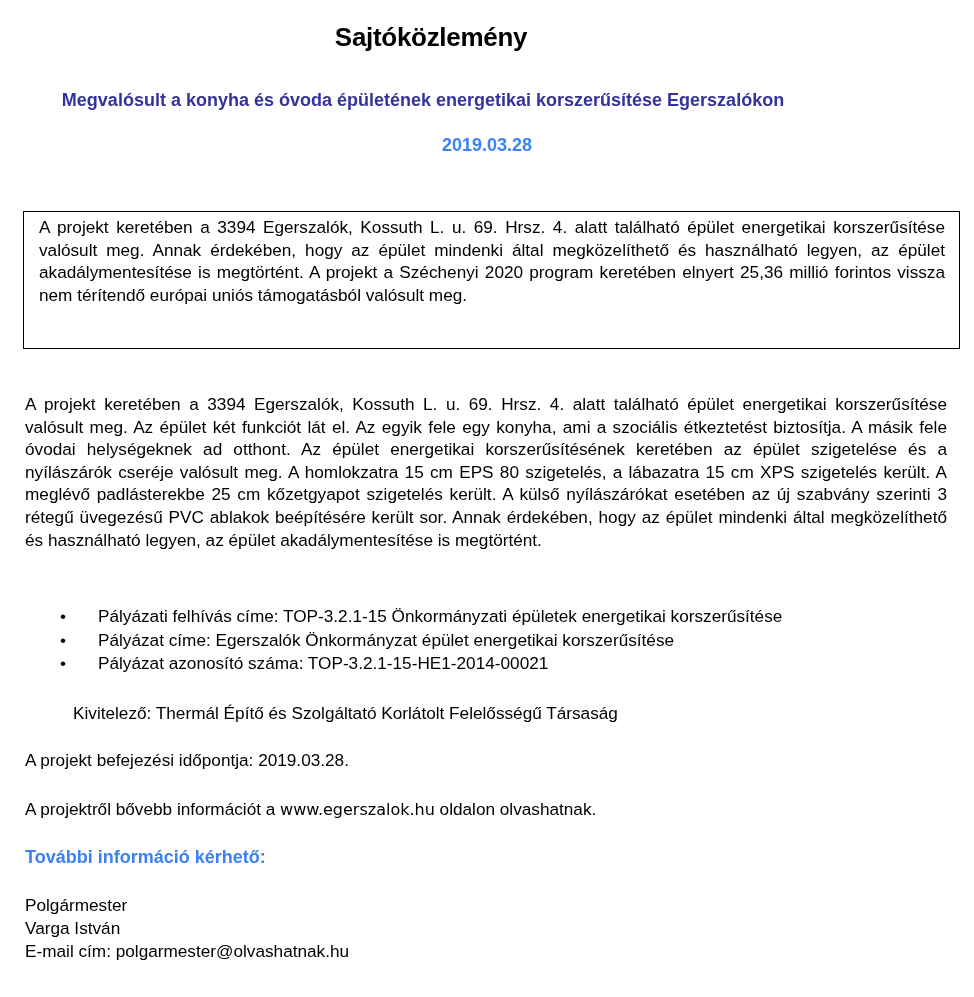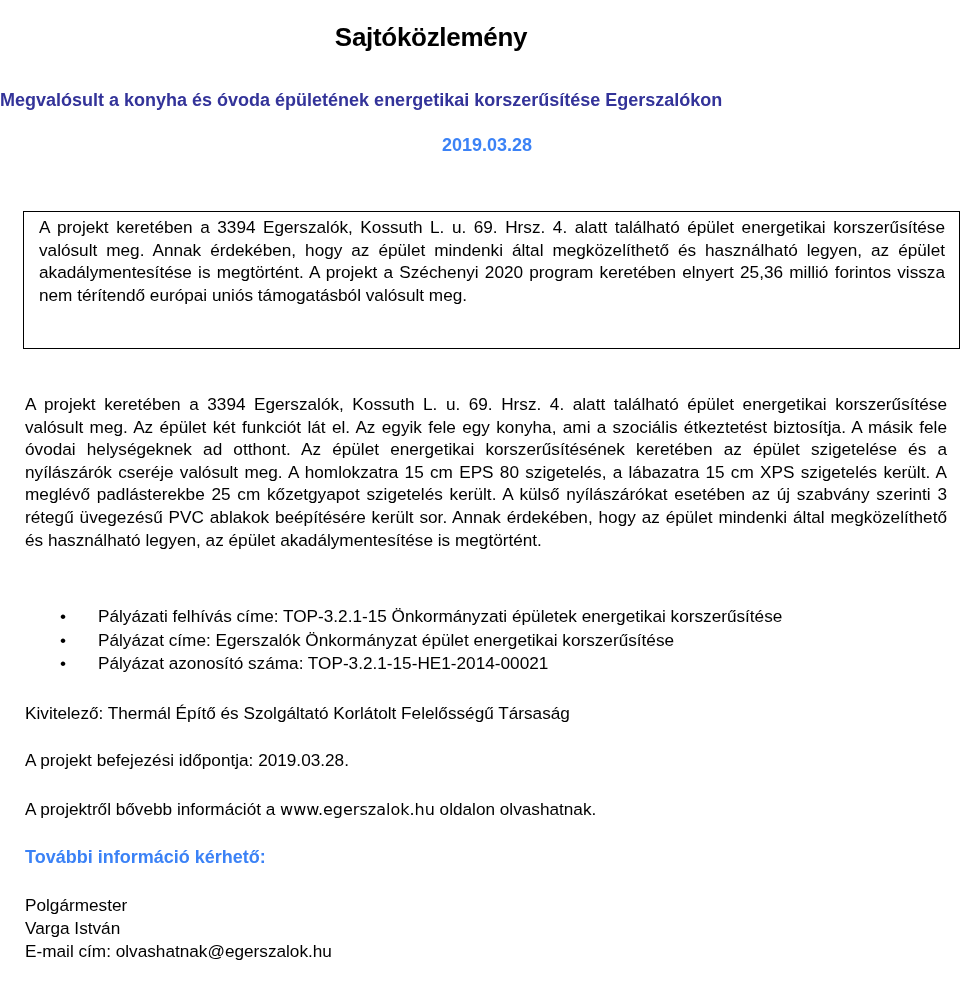--- a/index.html
+++ b/index.html
@@ -23,20 +23,21 @@
       text-align: center;
       font-size: 26px;
       font-weight: bold;
       letter-spacing: -0.3px;
     }
     .subtitle {
       position: absolute;
       left: 0;
       top: 90px;
       width: 846px;
+      text-align: center;
       font-size: 18px;
       font-weight: bold;
       color: #333399;
     }
     .date {
       position: absolute;
       left: 0;
       top: 135px;
       width: 974px;
       text-align: center;
@@ -143,27 +144,27 @@
   <li>
     <span class="bullet">•</span>
     <span>Pályázat címe: Egerszalók Önkormányzat épület energetikai korszerűsítése</span>
   </li>
   <li>
     <span class="bullet">•</span>
     <span>Pályázat azonosító száma: TOP-3.2.1-15-HE1-2014-00021</span>
   </li>
 </ul>
 
-<div class="info-line" style="top:702px;">Kivitelező: Thermál Építő és Szolgáltató Korlátolt Felelősségű Társaság</div>
+<div class="info-line" style="top:702px;margin-left:48px;">Kivitelező: Thermál Építő és Szolgáltató Korlátolt Felelősségű Társaság</div>
 
 <div class="info-line" style="top:749px;">A projekt befejezési időpontja: 2019.03.28.</div>
 
 <div class="info-line" style="top:798px;">
   <span>A projektről bővebb információt a </span><span class="url">www.egerszalok.hu</span><span> oldalon olvashatnak.</span>
 </div>
 
 <div class="contact-heading">További információ kérhető:</div>
 
 <div class="contact-block">
   <div>Polgármester</div>
   <div>Varga István</div>
-  <div>E-mail cím: olvashatnak@egerszalok.hu</div>
+  <div>E-mail cím: polgarmester@olvashatnak.hu</div>
 </div>
 
 </body></html>

